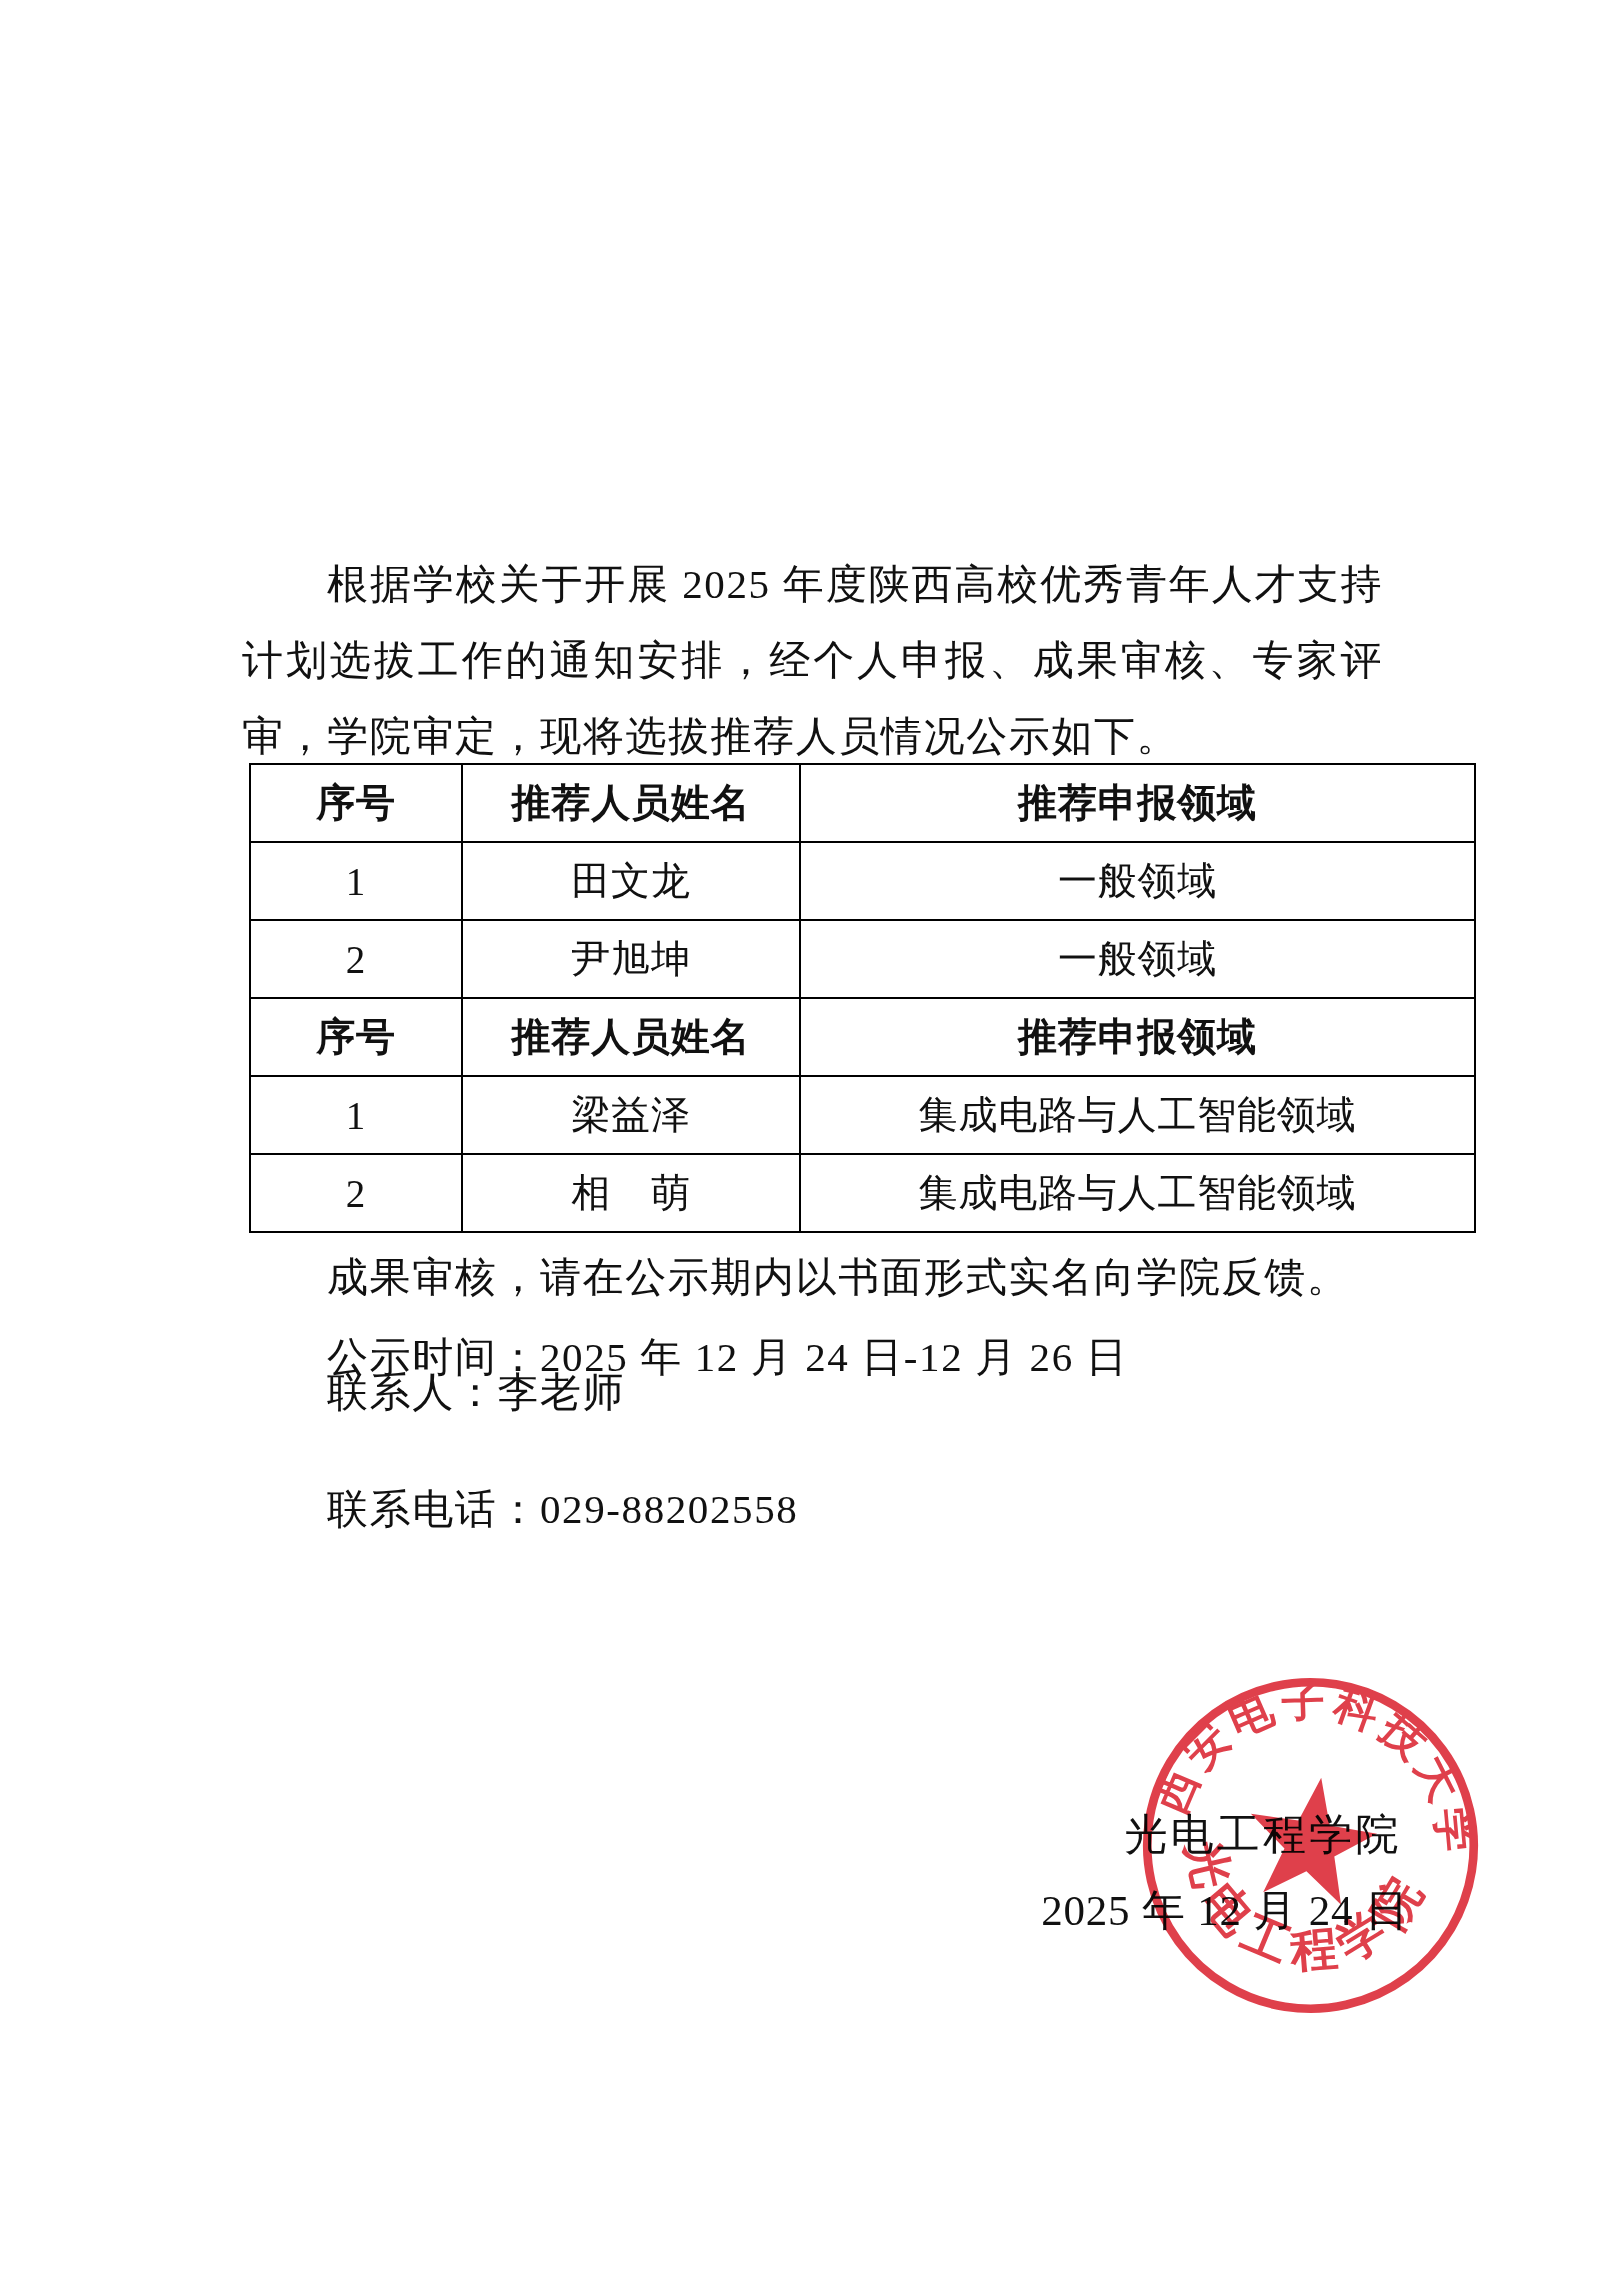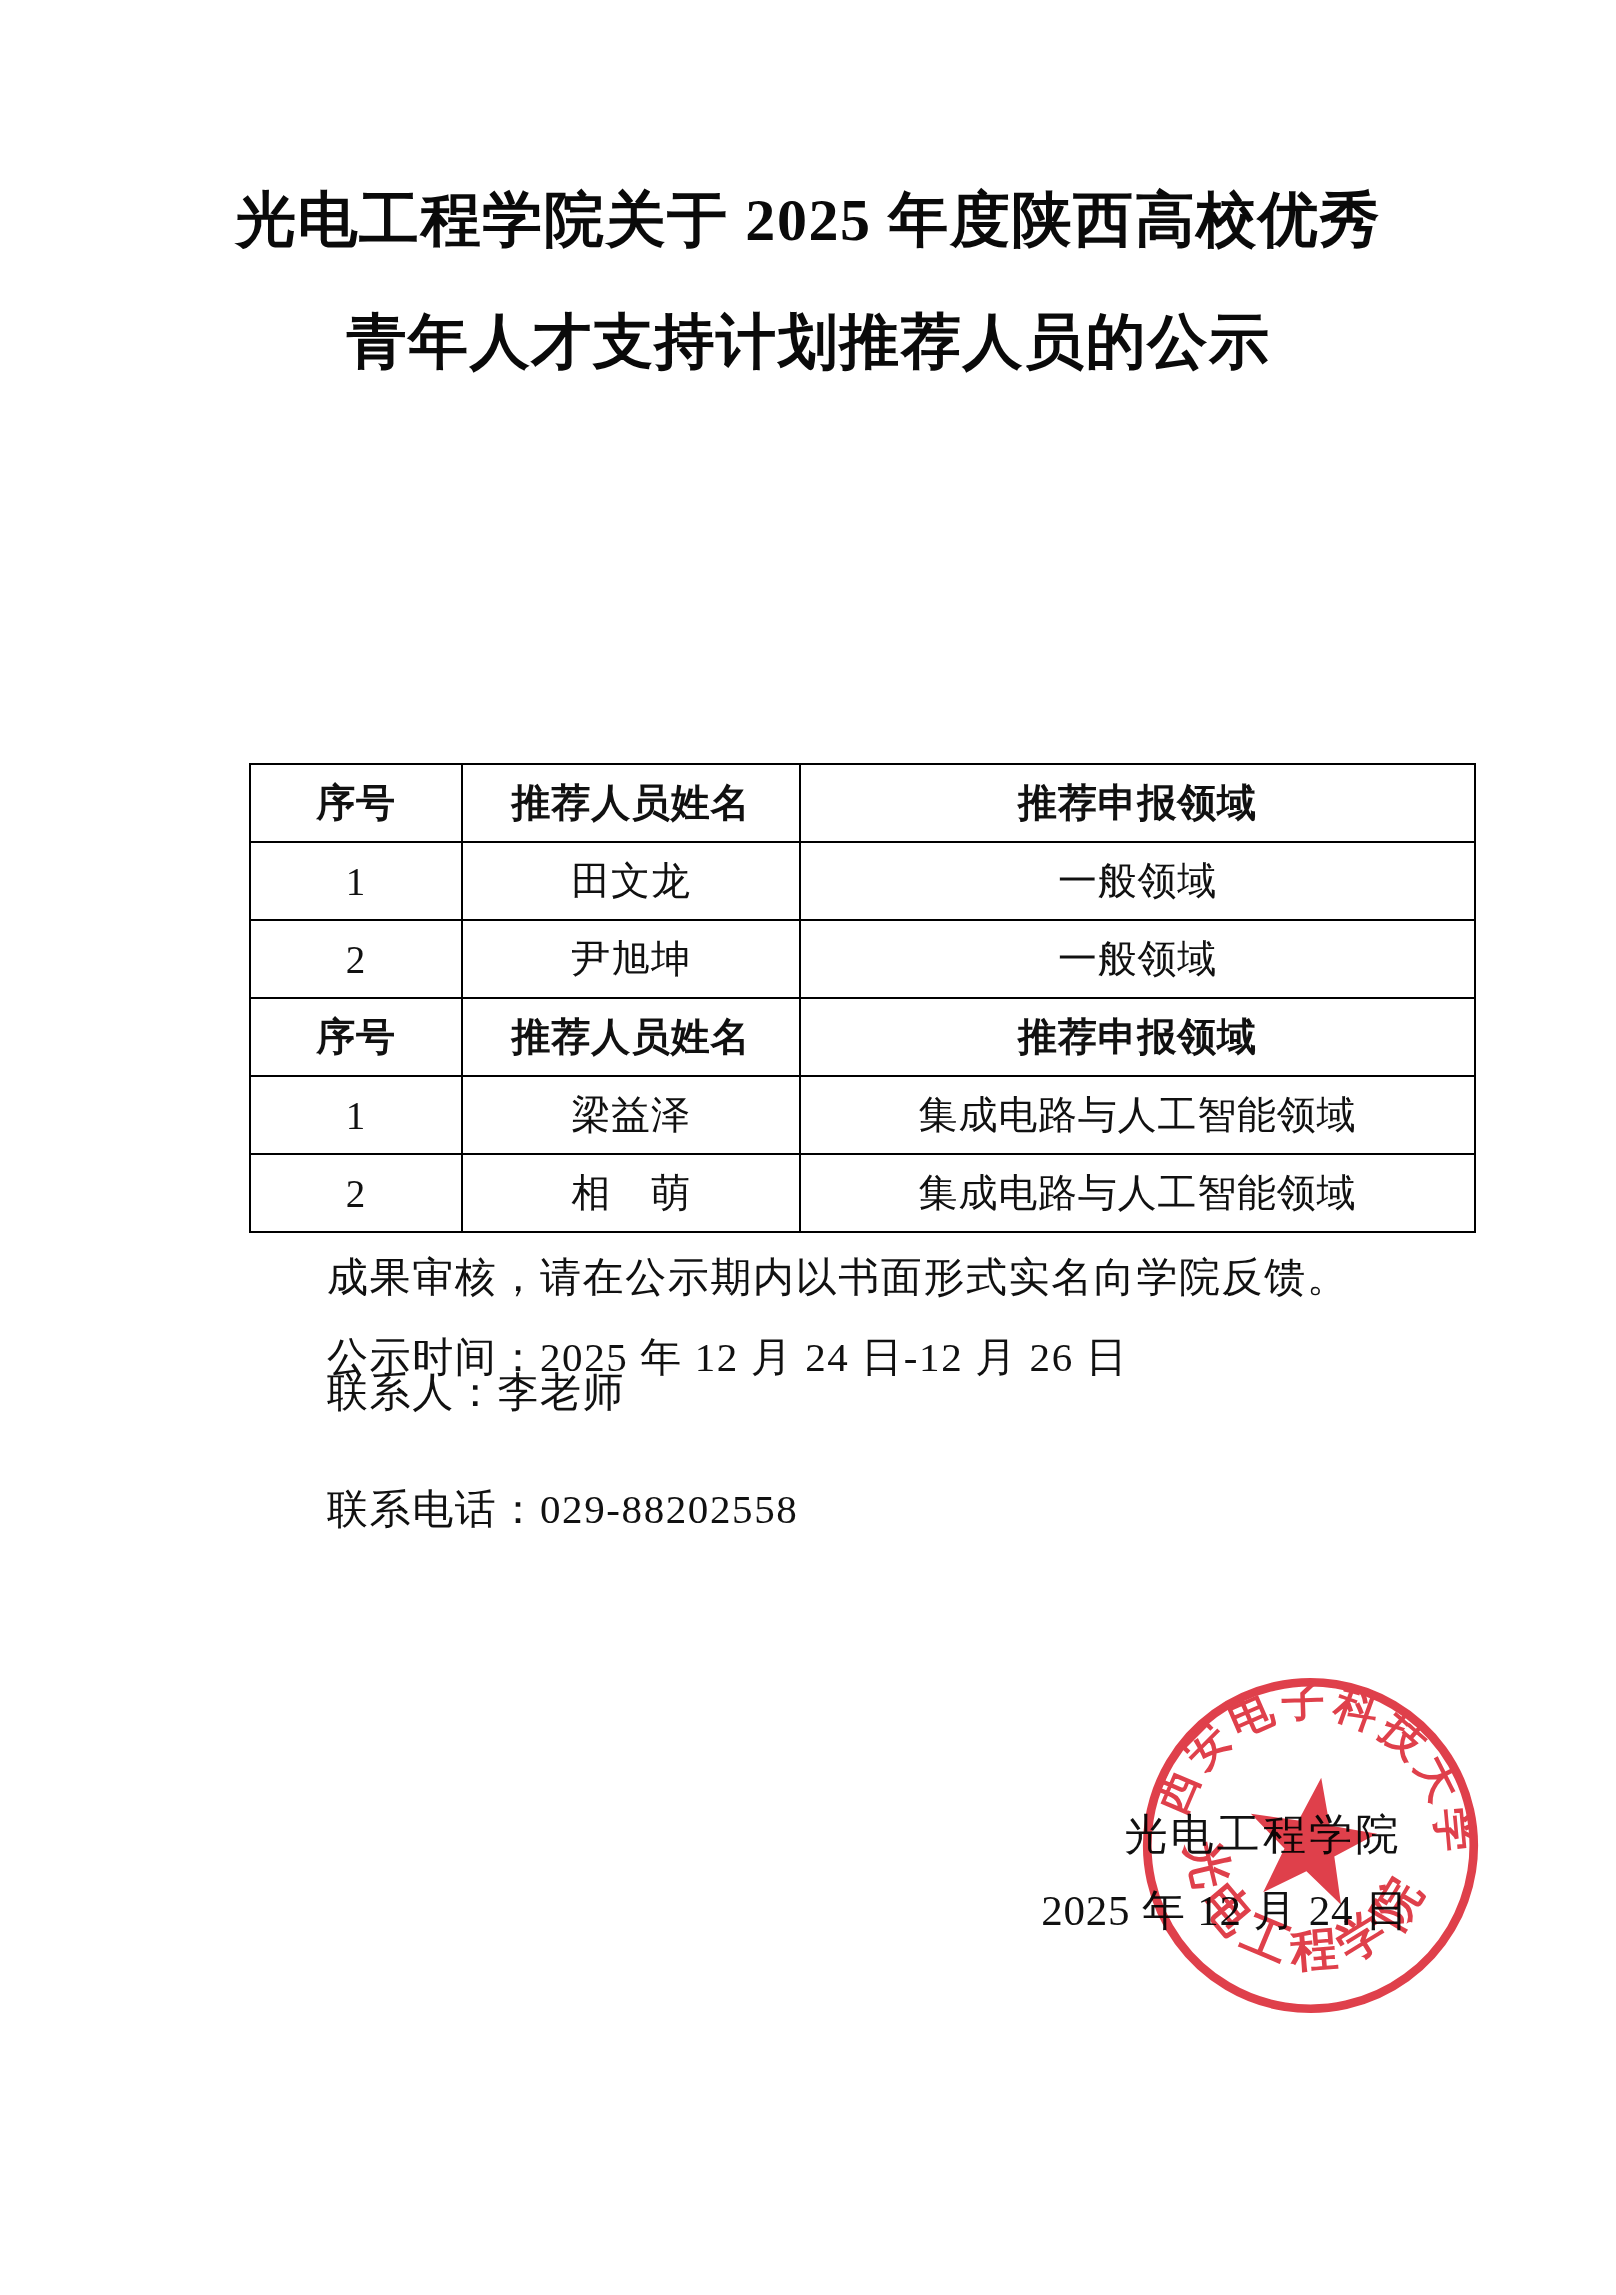--- a/index.html
+++ b/index.html
@@ -99,26 +99,23 @@
     mix-blend-mode: multiply;
     opacity: 0.92;
     pointer-events: none;
   }
 </style>
 </head>
 <body>
 
 <div class="page">
 
-  <div class="title">
-    <div>光电工程学院关于 2025 年度陕西高校优秀</div>
-    <div>青年人才支持计划推荐人员的公示</div>
-  </div>
 
 
+  <div class="paragraph">根据学校关于开展 2025 年度陕西高校优秀青年人才支持计划选拔工作的通知安排，经个人申报、成果审核、专家评审，学院审定，现将选拔推荐人员情况公示如下。</div>
 
   <table class="roster">
     <colgroup>
       <col style="width:212px">
       <col style="width:338px">
       <col style="width:675px">
     </colgroup>
     <tbody id="roster-body">
         <tr class="hdr">
           <td>序号</td>

